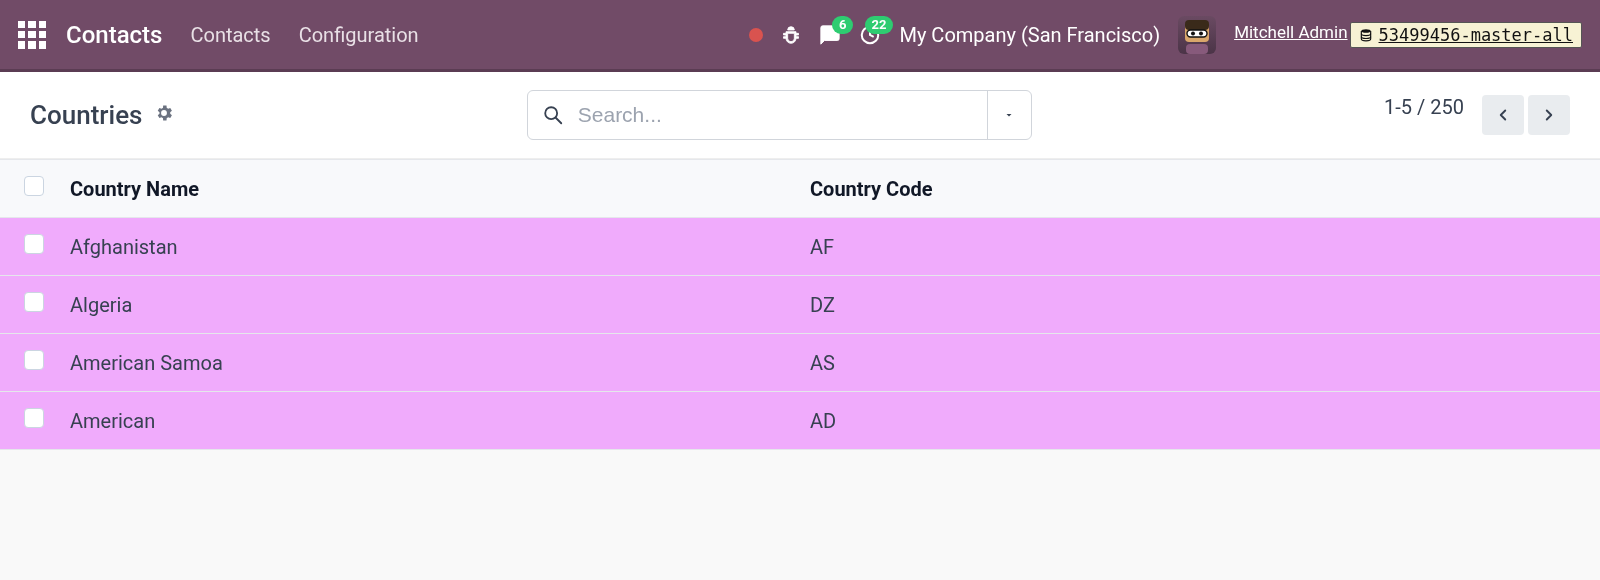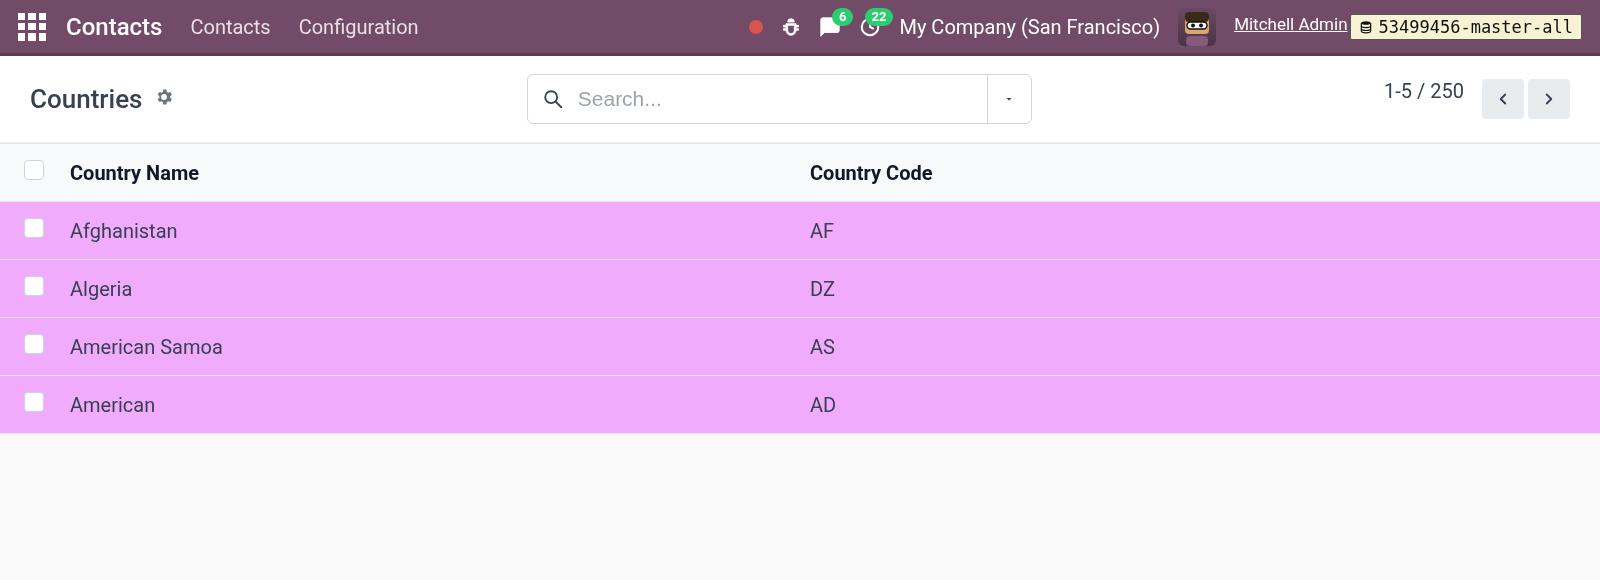--- a/index.html
+++ b/index.html
@@ -8,21 +8,21 @@
     background: #f9f9f9;
     color: #374151;
     width: 1600px;
     height: 580px;
     overflow: hidden;
   }
 
   
   .navbar {
     background: #714B67;
-    height: 56px;
+    height: 72px;
     display: flex;
     align-items: center;
     padding: 0 18px 0 18px;
     color: #fff;
     border-bottom: 3px solid #5b3c53;
   }
   .apps-grid {
     width: 28px; height: 28px;
     display: grid;
     grid-template-columns: repeat(3, 1fr);
@@ -87,20 +87,21 @@
   .db-badge {
     background:#f7f2d4;
     color:#111;
     font-family: ui-monospace, Menlo, Consolas, monospace;
     font-size: 17px;
     padding: 2px 8px;
     border:1px solid #555;
     border-radius:2px;
     display:flex; align-items:center; gap:6px;
     cursor:pointer;
+    text-decoration:underline;
   }
 
   
   .control-panel {
     background:#fff;
     display:flex;
     align-items:center;
     padding: 18px 30px 18px 30px;
     gap: 20px;
     border-bottom: 1px solid #eee;

